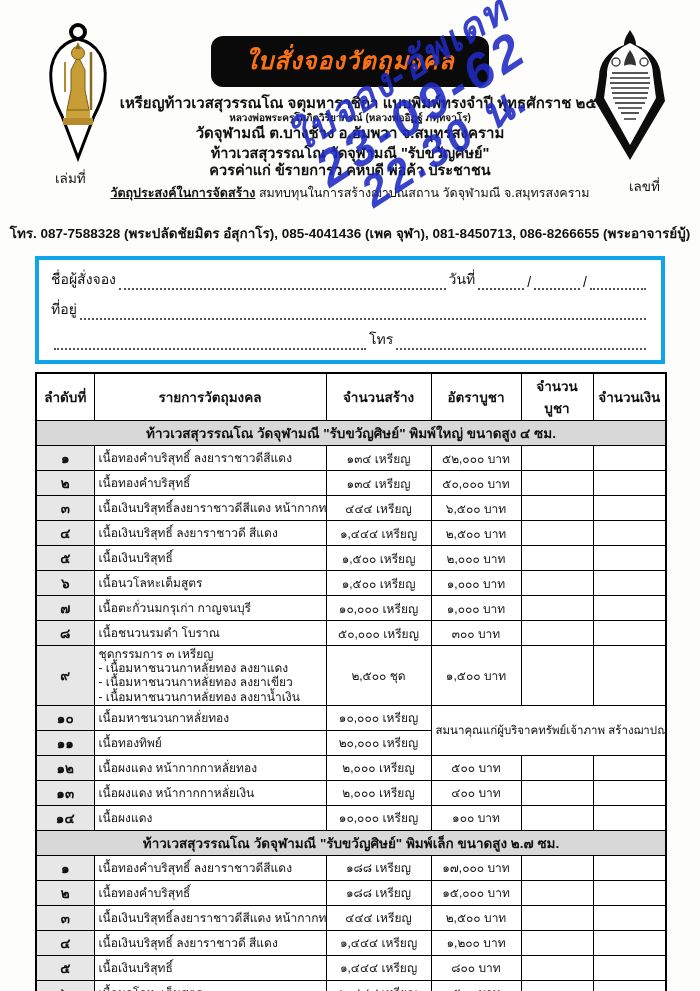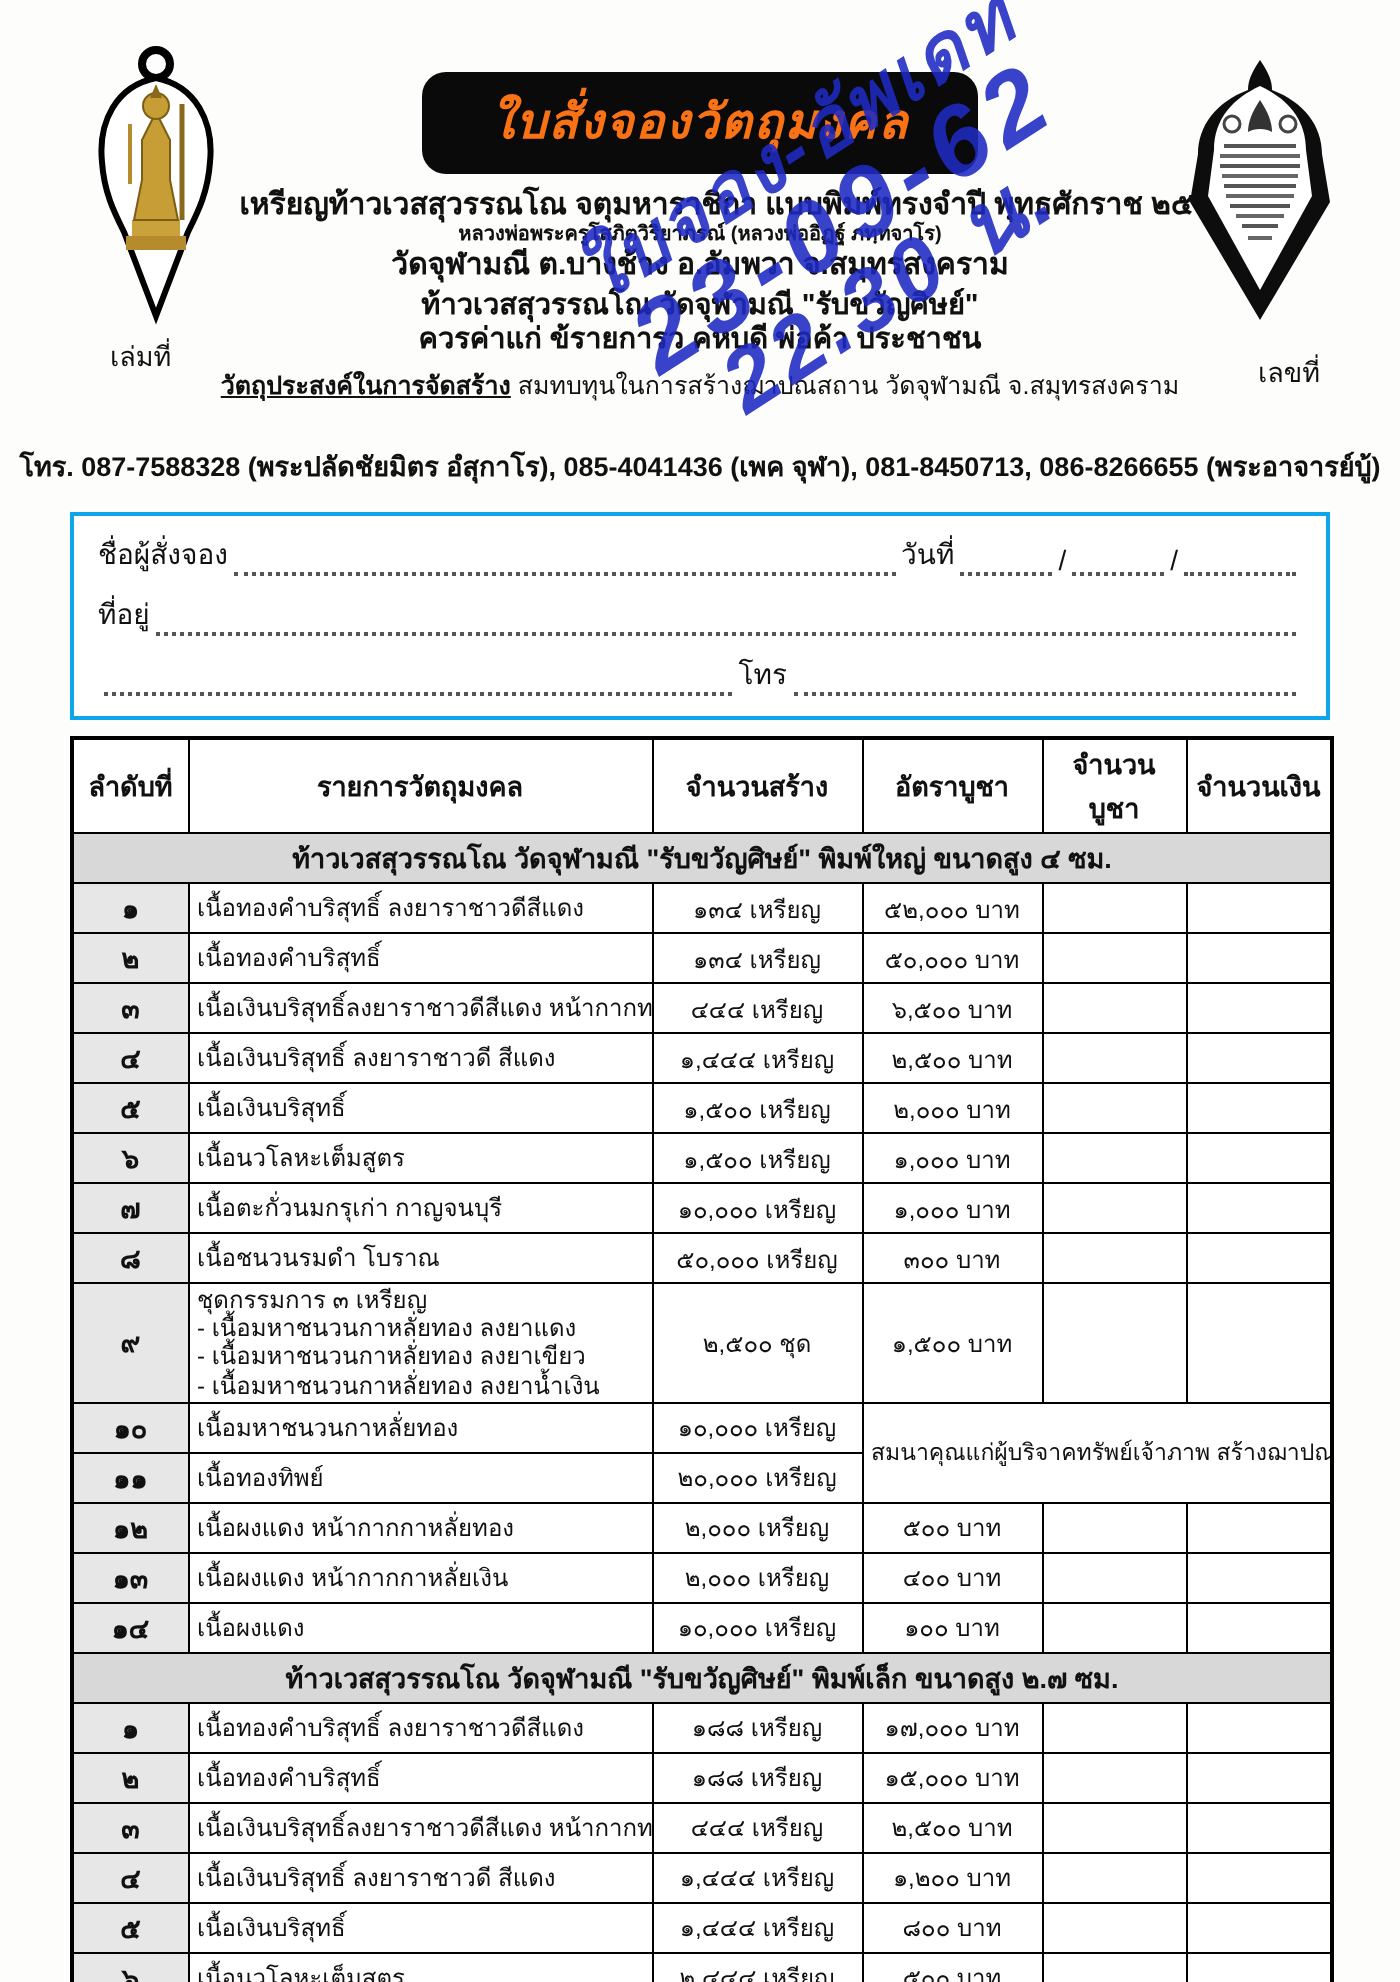--- a/index.html
+++ b/index.html
@@ -29,21 +29,21 @@
   
   .stamp{
     position:absolute;left:248px;top:50px;width:350px;z-index:6;
     transform:rotate(-33deg);text-align:center;font-weight:bold;font-style:italic;
     line-height:.92;opacity:.88;pointer-events:none;
   }
   .stamp .l1{font-size:38px;letter-spacing:2px;}
   .stamp .l2{font-size:50px;letter-spacing:5px;}
   .stamp .l3{font-size:44px;letter-spacing:3px;}
   
-  .form-box{margin:12px 35px 0;border:2px solid #0ea5e9;padding:8px 12px 10px;background:#fff;}
+  .form-box{margin:12px 35px 0;border:4px solid #0ea5e9;padding:8px 12px 10px;background:#fff;}
   .frow{display:flex;align-items:flex-end;margin-top:8px;font-size:14px;}
   .frow:first-child{margin-top:0;}
   .dots{flex:1;border-bottom:2px dotted #555;height:13px;margin:0 3px;}
   .dots.fixed-s{flex:0 0 46px;}
   .dots.fixed-m{flex:0 0 56px;}
   .lbl{white-space:nowrap;}
   
   table.main{border-collapse:collapse;table-layout:fixed;width:630px;margin:8px 0 0 35px;border:2px solid #000;background:#fff;}
   table.main th,table.main td{border:1px solid #000;padding:1px 4px;vertical-align:middle;}
   table.main th{font-size:13.5px;height:22px;background:#fff;}

